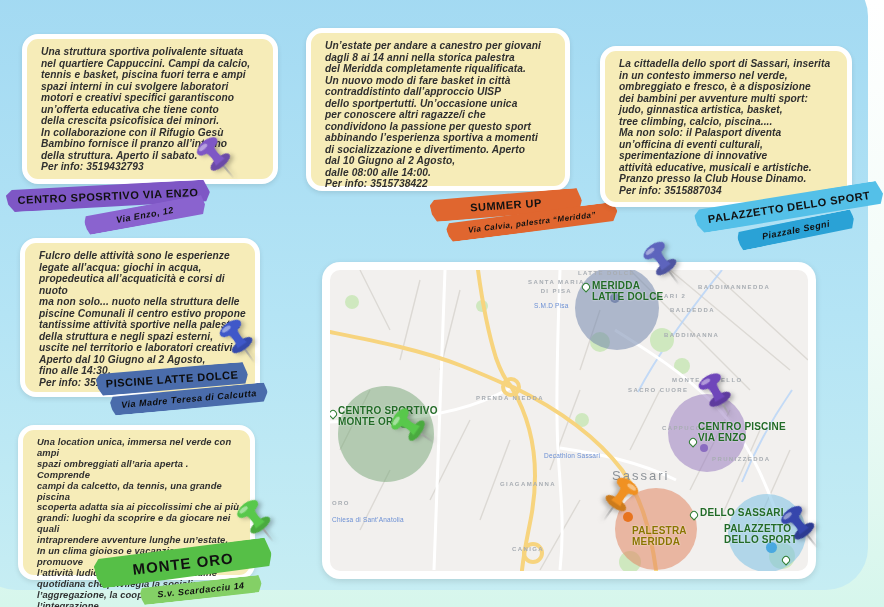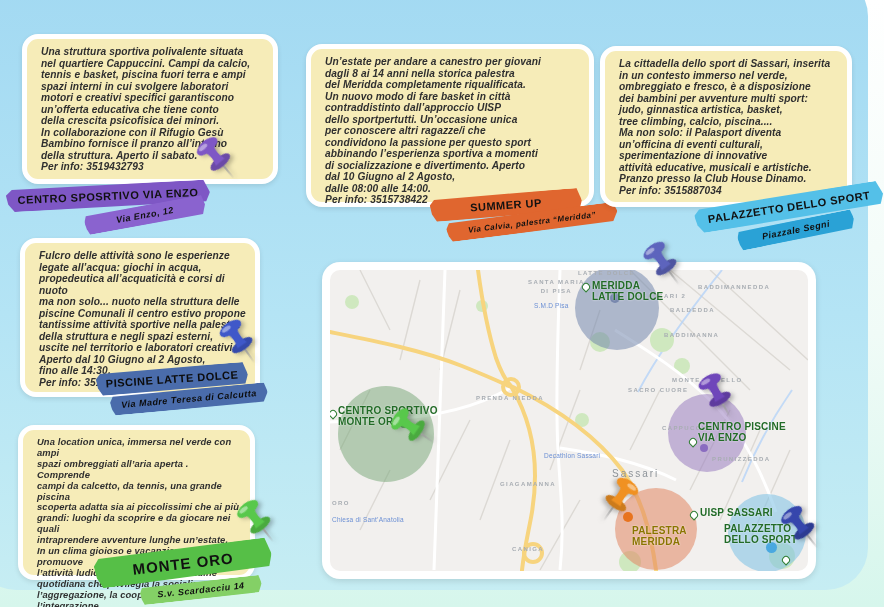--- a/index.html
+++ b/index.html
@@ -52,21 +52,21 @@
   .map-area{
     position:relative;width:100%;height:100%;background:#f2f0ee;
     border-radius:10px;overflow:hidden;
   }
   .map-area svg.roads{position:absolute;left:0;top:0;}
   .region{
     position:absolute;font-size:6px;letter-spacing:1.4px;color:#a8adb3;
     font-weight:bold;white-space:pre-line;text-align:center;line-height:1.5;
   }
   .poi{position:absolute;font-size:6.5px;color:#6b8fd4;letter-spacing:.2px;}
-  .city{position:absolute;font-size:10px;color:#8d9399;letter-spacing:2px;}
+  .city{position:absolute;font-size:13px;color:#8d9399;letter-spacing:2px;}
   .zone{position:absolute;border-radius:50%;}
   .loc{
     position:absolute;font-size:10px;font-weight:900;color:#226b27;
     white-space:pre-line;line-height:1.05;letter-spacing:.2px;
     text-shadow:0 0 2px rgba(255,255,255,.8);
   }
   .loc.olive{color:#8a7500;}
   .dot{position:absolute;border-radius:50%;}
   .marker{
     position:absolute;width:6px;height:6px;background:#fff;
@@ -108,21 +108,21 @@
 Bambino fornisce il pranzo all’interno
 della struttura. Aperto il sabato.
 Per info: 3519432793</div>
   </div>
   <div class="banner b-purple" style="left:6px;top:184px;width:204px;height:24px;transform:rotate(-2.5deg)">CENTRO SPOSRTIVO VIA ENZO</div>
   <div class="banner sub b-purple2" style="left:84px;top:205px;width:122px;height:20px;transform:rotate(-10deg)">Via Enzo, 12</div>
   <svg class="pin p-purple" style="left:200px;top:133px;transform:rotate(-40deg)">
       <use href="#pushpin"></use>
     </svg>
 
-  <div class="card" style="left:306px;top:44px;width:288px;height:163px">
+  <div class="card" style="left:306px;top:28px;width:264px;height:163px">
     <div class="card-text">Un’estate per andare a canestro per giovani
 dagli 8 ai 14 anni nella storica palestra
 del Meridda completamente riqualificata.
 Un nuovo modo di fare basket in città
 contraddistinto dall’approccio UISP
 dello sportpertutti. Un’occasione unica
 per conoscere altri ragazze/i che
 condividono la passione per questo sport
 abbinando l’esperienza sportiva a momenti
 di socializzazione e divertimento. Aperto
@@ -275,21 +275,21 @@
       <div class="marker" style="left:452px;top:286px"></div>
 
       <span class="loc" style="left:262px;top:11px">MERIDDA
 LATTE DOLCE</span>
       <span class="loc" style="left:8px;top:136px">CENTRO SPORTIVO
 MONTE ORO</span>
       <span class="loc" style="left:368px;top:152px">CENTRO PISCINE
 VIA ENZO</span>
       <span class="loc olive" style="left:302px;top:256px">PALESTRA
 MERIDDA</span>
-      <span class="loc" style="left:370px;top:238px">UISP SASSARI</span>
+      <span class="loc" style="left:370px;top:238px">DELLO SASSARI</span>
       <span class="loc" style="left:394px;top:254px">PALAZZETTO
 DELLO SPORT</span>
     </div>
   </div>
 
   <svg class="pin p-violet" style="left:646px;top:238px;transform:rotate(-36deg)">
       <use href="#pushpin"></use>
     </svg>
   <svg class="pin p-dpurple" style="left:700px;top:370px;transform:rotate(-30deg)">
       <use href="#pushpin"></use>

